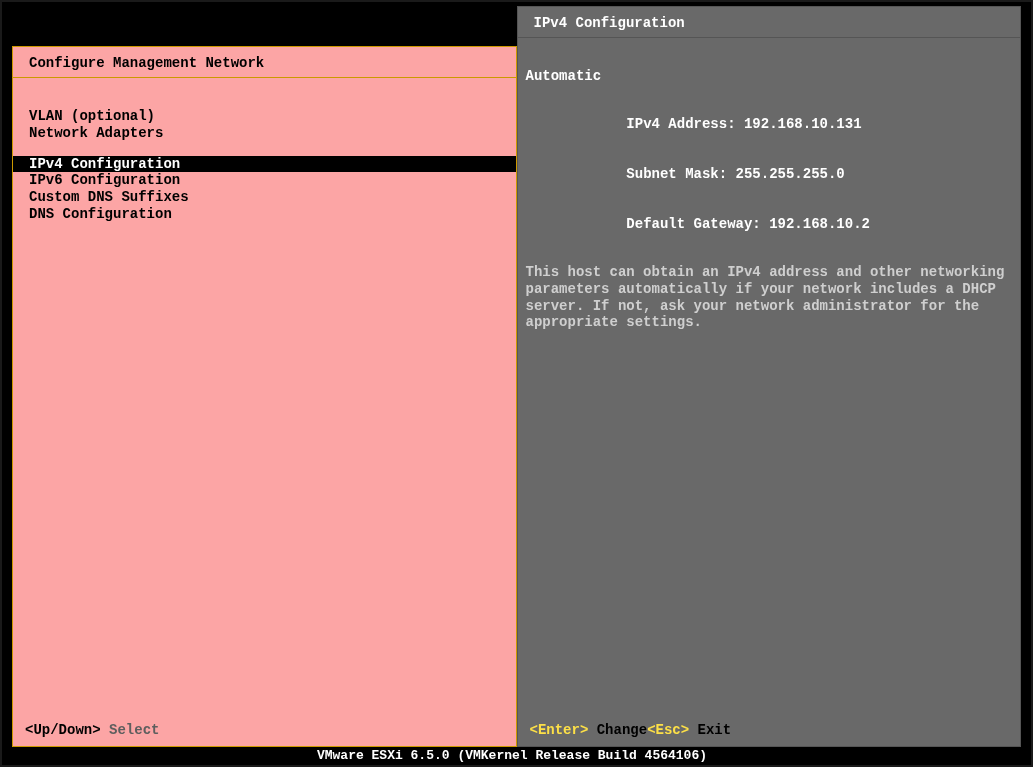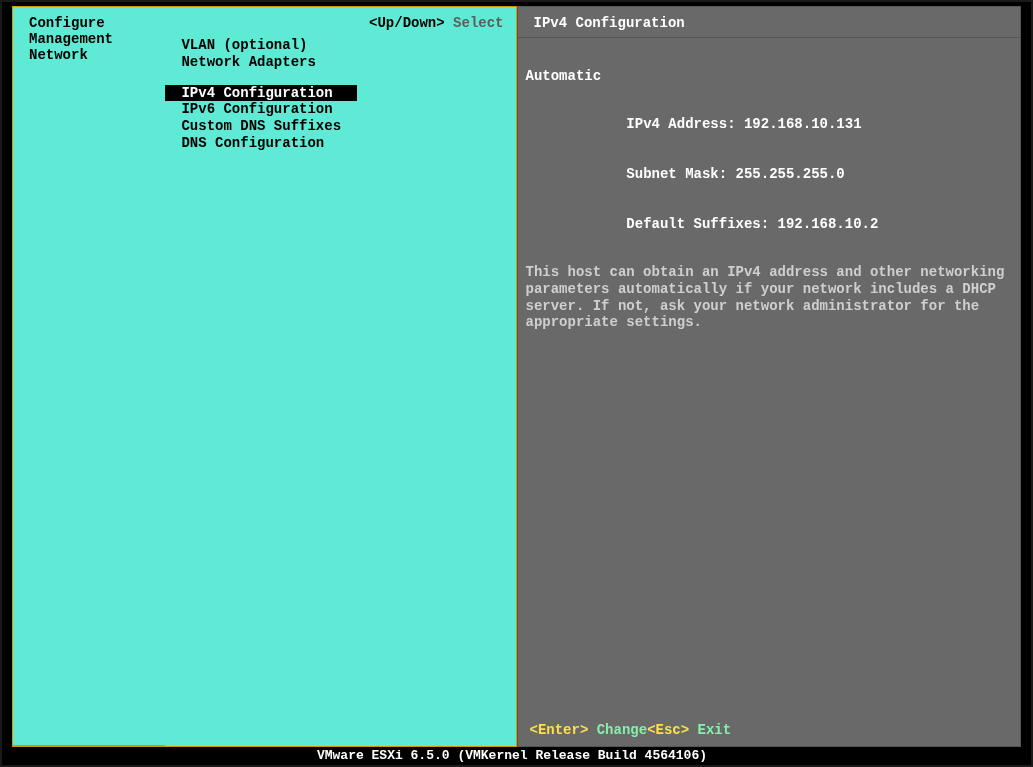--- a/index.html
+++ b/index.html
@@ -29,25 +29,26 @@
     .inner-container {
       position: absolute;
       top: 4px;
       left: 10px;
       right: 10px;
       bottom: 18px;
       display: flex;
     }
     .left-panel {
       width: 50%;
-      background-color: #5eead4;
+      background-color: #fca5a5;
       border: 1px solid #cc9900;
       display: flex;
-      flex-direction: row;
+      flex-direction: column;
       position: relative;
+      margin-top: 40px;
     }
     .right-panel {
       width: 50%;
       background-color: #696969;
       border: 1px solid #555;
       display: flex;
       flex-direction: column;
       position: relative;
     }
     .panel-header {
@@ -114,21 +115,21 @@
     .hint-key {
       color: #000;
     }
     .left-panel .hint-label {
       color: #5e5e5e;
     }
     .right-panel .hint-key {
       color: #fde047;
     }
     .right-panel .hint-label {
-      color: #86efac;
+      color: #000000;
     }
     .status-bar {
       position: absolute;
       bottom: 0;
       left: 0;
       right: 9px;
       height: 18px;
       background: #000;
       color: #fff;
       text-align: center;
@@ -178,21 +179,21 @@
         </div>
 
         <div class="detail-block">
           <div class="detail-line">
             <span class="kv">IPv4 Address: </span><span class="kv">192.168.10.131</span>
           </div>
           <div class="detail-line">
             <span class="kv">Subnet Mask: </span><span class="kv">255.255.255.0</span>
           </div>
           <div class="detail-line">
-            <span class="kv">Default Suffixes: </span><span class="kv">192.168.10.2</span>
+            <span class="kv">Default Gateway: </span><span class="kv">192.168.10.2</span>
           </div>
         </div>
 
         <div class="description">This host can obtain an IPv4 address and other networking parameters automatically if your network includes a DHCP server. If not, ask your network administrator for the appropriate settings.</div>
 
       </div>
       <div class="panel-footer">
         <span>
           <span class="hint-key">&lt;Enter&gt;</span><span class="hint-label"> Change</span>
         </span>

